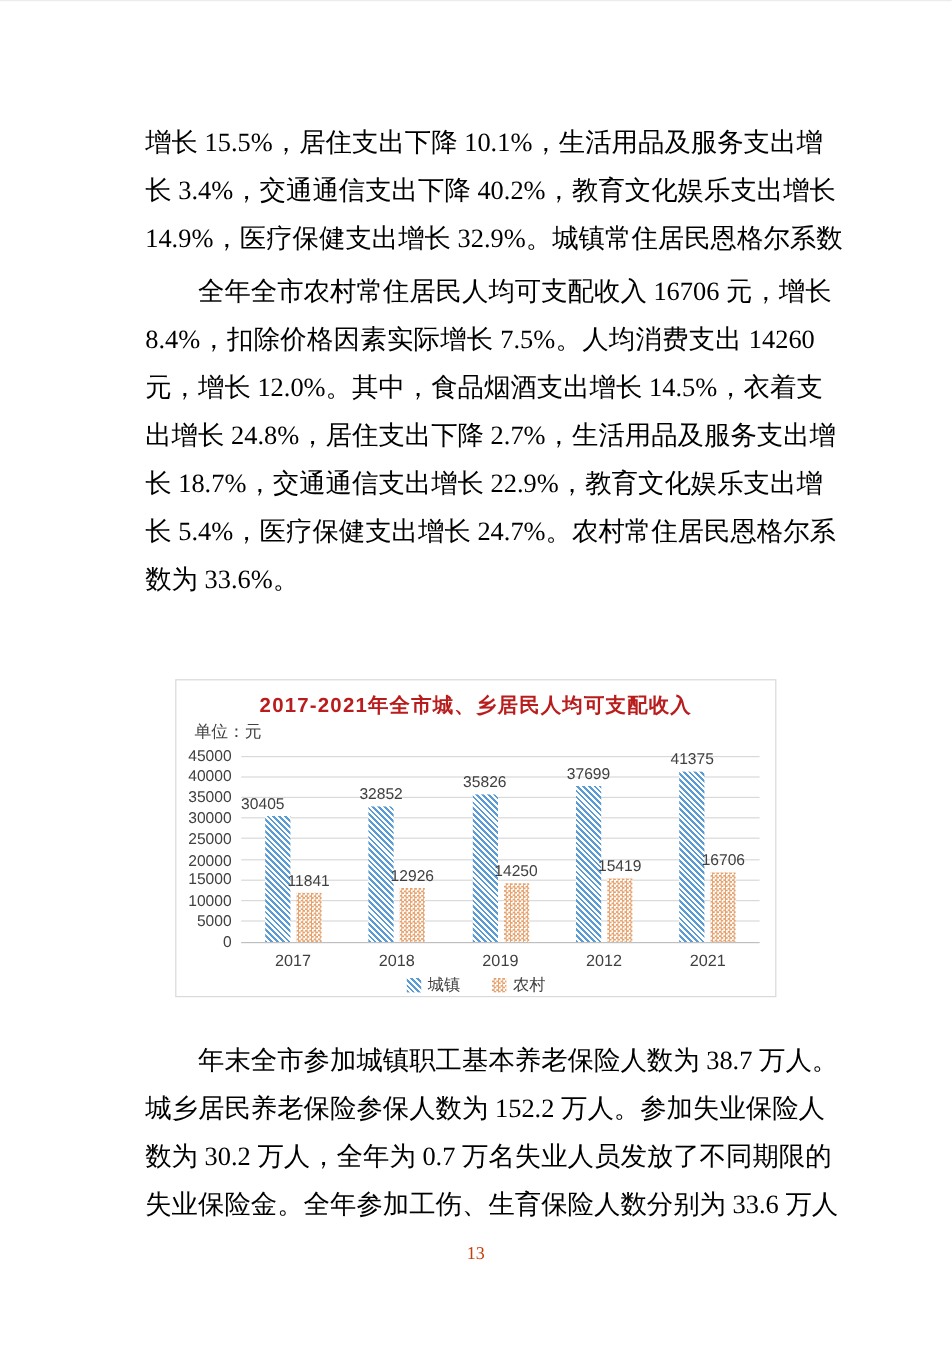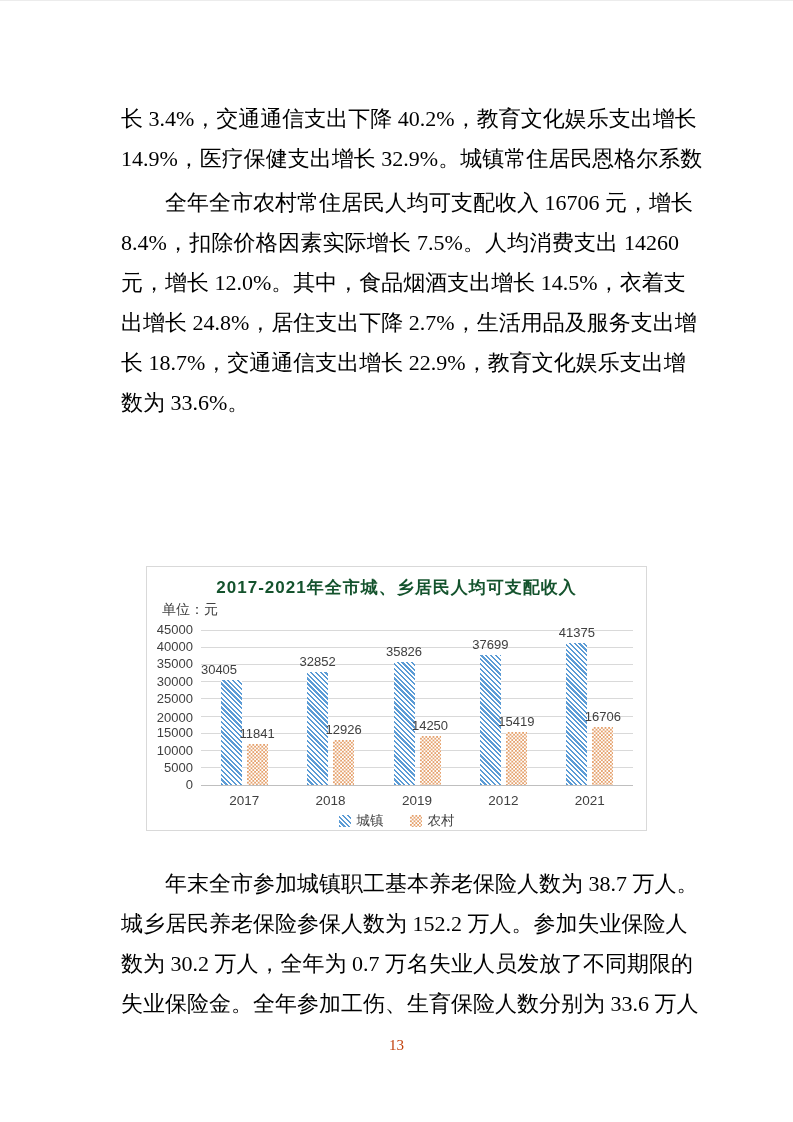--- a/index.html
+++ b/index.html
@@ -19,21 +19,21 @@
   .line.para-end{text-align-last:left;}
   .line.indent{text-indent:2em;}
 
   
   #chart{
     position:absolute;left:146px;top:565px;width:499px;height:263px;
     border:1px solid #d9d9d9;margin:0;background:#fff;
     font-family:"Liberation Sans","DejaVu Sans",sans-serif;
   }
   .chart-title{position:absolute;top:9px;left:0;width:100%;text-align:center;
-    font-size:17px;font-weight:bold;color:#14532d;letter-spacing:1px;}
+    font-size:17px;font-weight:bold;color:#b91c1c;letter-spacing:1px;}
   .unit{position:absolute;top:34px;left:15px;font-size:14px;color:#404040;}
   .ytick{position:absolute;left:0;width:46px;text-align:right;font-size:13px;
     line-height:14px;color:#404040;}
   #plot{position:absolute;left:54px;top:63px;width:432px;height:155px;}
   .gridline{position:absolute;left:0;width:100%;height:1px;background:#d9d9d9;}
   .gridline.axis{background:#bfbfbf;}
   .bar{position:absolute;bottom:0;width:21px;}
   .pat-diag{background:repeating-linear-gradient(45deg,var(--c) 0 1.6px,#fff 1.6px 3.4px);}
   .pat-check{background-image:conic-gradient(var(--c) 25%,#fff 0 50%,var(--c) 0 75%,#fff 0);
     background-size:3.6px 3.6px;}
@@ -48,29 +48,31 @@
   #pagenum{position:absolute;top:1036px;left:0;width:100%;text-align:center;
     font-size:15px;color:#c2410c;}
 </style>
 </head>
 <body>
 
 <div class="page">
 
   <div id="text-top" class="text-block">
       <div class="para">
+        <div class="line">增长 15.5%，居住支出下降 10.1%，生活用品及服务支出增</div>
         <div class="line">长 3.4%，交通通信支出下降 40.2%，教育文化娱乐支出增长</div>
         <div class="line">14.9%，医疗保健支出增长 32.9%。城镇常住居民恩格尔系数</div>
       </div>
       <div class="para">
         <div class="line indent">全年全市农村常住居民人均可支配收入 16706 元，增长</div>
         <div class="line">8.4%，扣除价格因素实际增长 7.5%。人均消费支出 14260</div>
         <div class="line">元，增长 12.0%。其中，食品烟酒支出增长 14.5%，衣着支</div>
         <div class="line">出增长 24.8%，居住支出下降 2.7%，生活用品及服务支出增</div>
         <div class="line">长 18.7%，交通通信支出增长 22.9%，教育文化娱乐支出增</div>
+        <div class="line">长 5.4%，医疗保健支出增长 24.7%。农村常住居民恩格尔系</div>
         <div class="line para-end">数为 33.6%。</div>
       </div>
     </div>
 
   <figure id="chart">
     <div class="chart-title">2017-2021年全市城、乡居民人均可支配收入</div>
     <div class="unit">单位：元</div>
     <div id="yaxis">
         <div class="ytick" style="top: 56px;">45000</div>
         <div class="ytick" style="top: 73.2222px;">40000</div>

